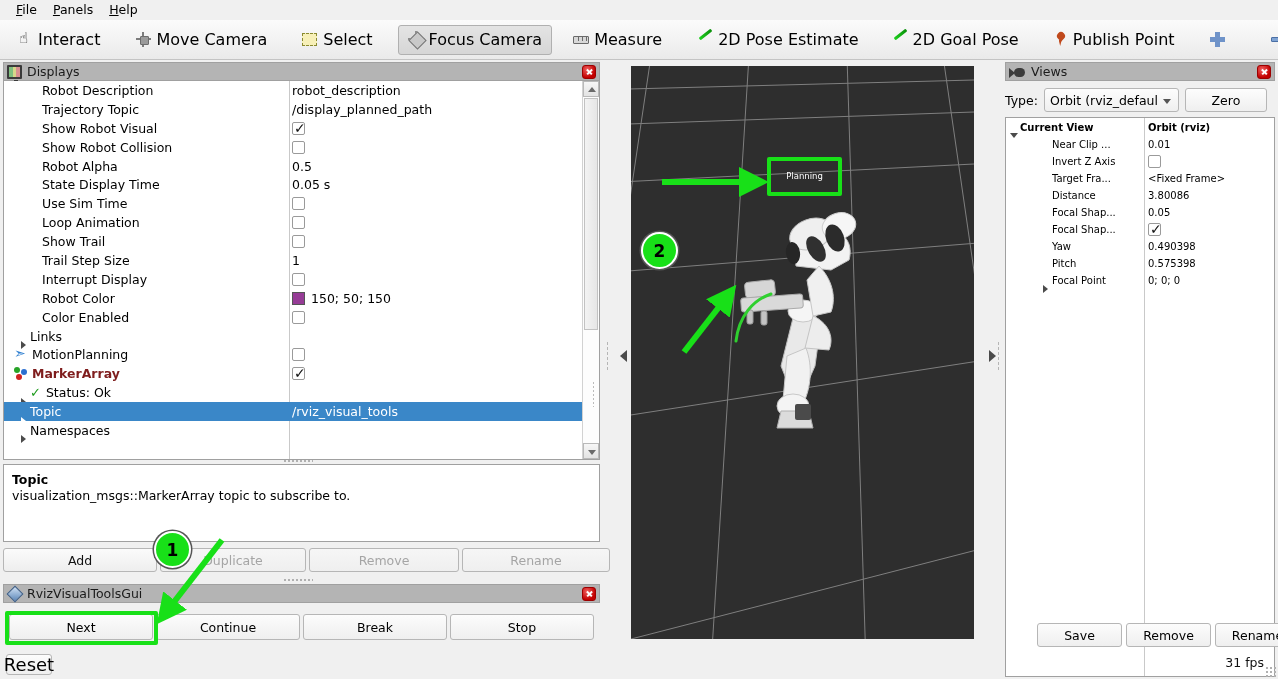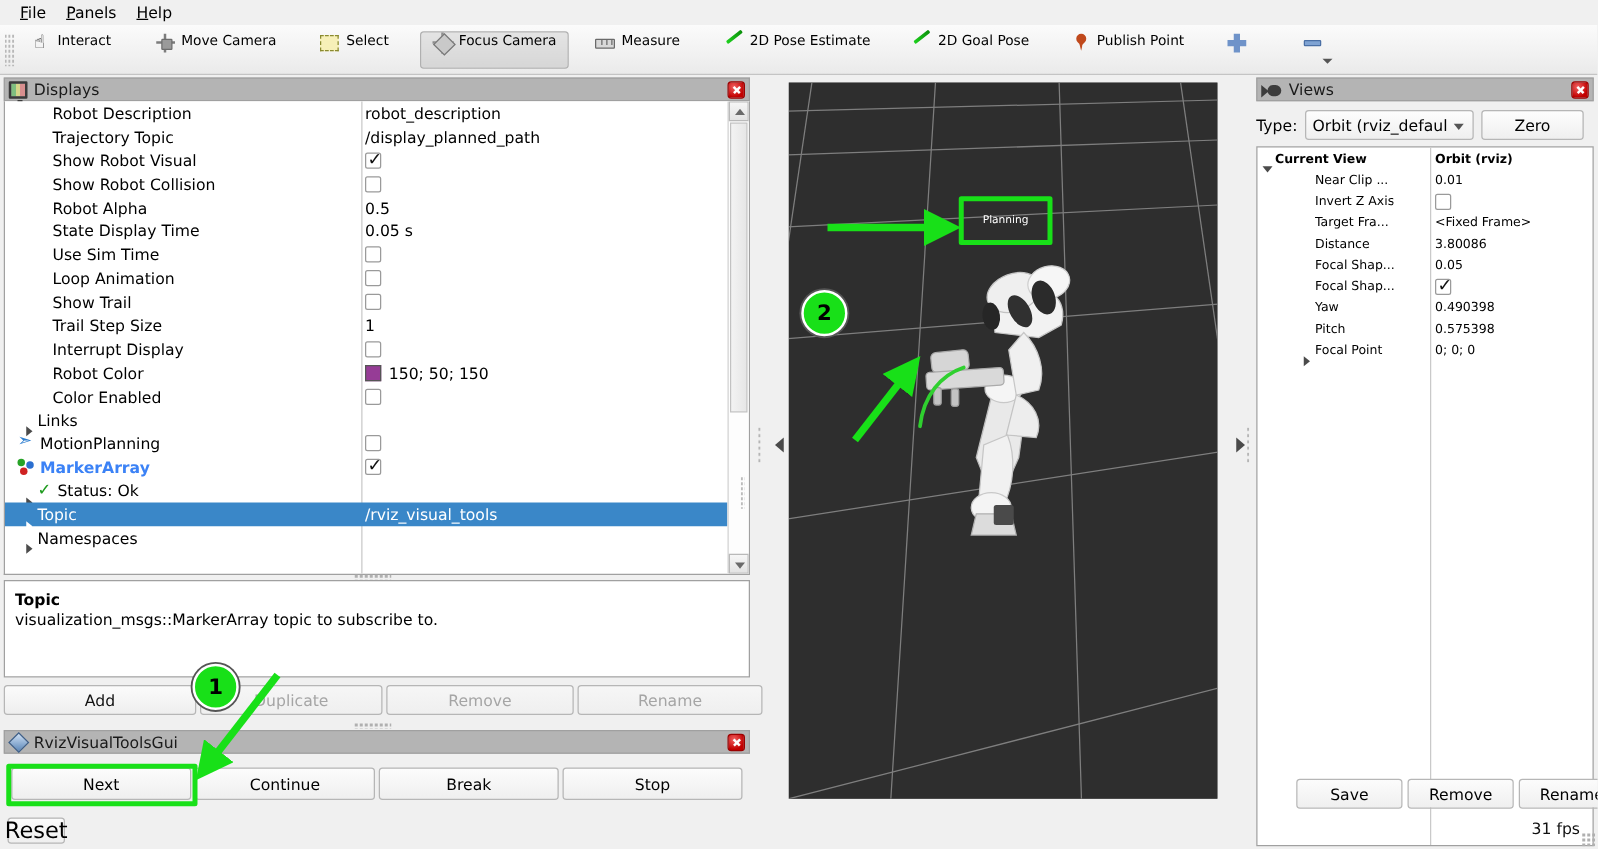--- a/index.html
+++ b/index.html
@@ -30,24 +30,24 @@
     background: linear-gradient(to bottom, #fbfbfb 0%, #f2f2f2 55%, #eaeaea 100%);
     border-bottom: 1px solid #c4c4c4;
     display: flex; align-items: center;
   }
   .tb-handle {
     width: 8px; height: 26px; margin-left: 4px; margin-right: 2px;
     background-image: radial-gradient(#b8b8b8 40%, transparent 42%);
     background-size: 3px 4px; background-position: 2px 0;
   }
   .tool {
-    display: flex; align-items: flex-start; gap: 4px;
+    display: flex; align-items: center; gap: 4px;
     height: 30px; padding: 0 9px; margin: 0 1px;
     border: 1px solid transparent; border-radius: 3px;
-    font-size: 11px; white-space: nowrap; cursor: default;
+    font-size: 16px; white-space: nowrap; cursor: default;
   }
   .tool.active {
     background: linear-gradient(to bottom,#e4e4e4,#d6d6d6);
     border: 1px solid #b0b0b0;
   }
   .ticon { width: 17px; height: 17px; display: inline-block; position: relative; flex: 0 0 auto; }
 
   
   .ic-hand::before {
     content: "☝"; font-size: 15px; line-height: 17px; color: #222;
@@ -197,21 +197,21 @@
   .ic-marker {
     width:14px; height:14px; flex:0 0 14px; margin-right:4px; position:relative;
   }
   .ic-marker i {
     position:absolute; width:6px; height:6px; border-radius:50%; display:block;
   }
   .ic-marker .b1{ background:#27a327; left:0px; top:0px; }
   .ic-marker .b2{ background:#2b6fd0; left:7px; top:2px; }
   .ic-marker .b3{ background:#cf2222; left:2px; top:7px; }
   .ok-check { color:#1d9b1d; font-weight:bold; font-size:13px; margin-right:5px; }
-  .bold-blue { font-weight:bold; color:#3b82f6; }
+  .bold-blue { font-weight:bold; color:#7f1d1d; }
 
   .vscroll {
     position:absolute; right:0; top:0; width:17px; height:100%;
     background:#fdfdfd; border-left:1px solid #d2d2d2;
   }
   .vs-btn {
     position:absolute; left:0; width:16px; height:16px;
     background:linear-gradient(#f6f6f6,#e3e3e3); border:1px solid #b9b9b9;
   }
   .vs-btn.up { top:0; } .vs-btn.down { bottom:0; }

